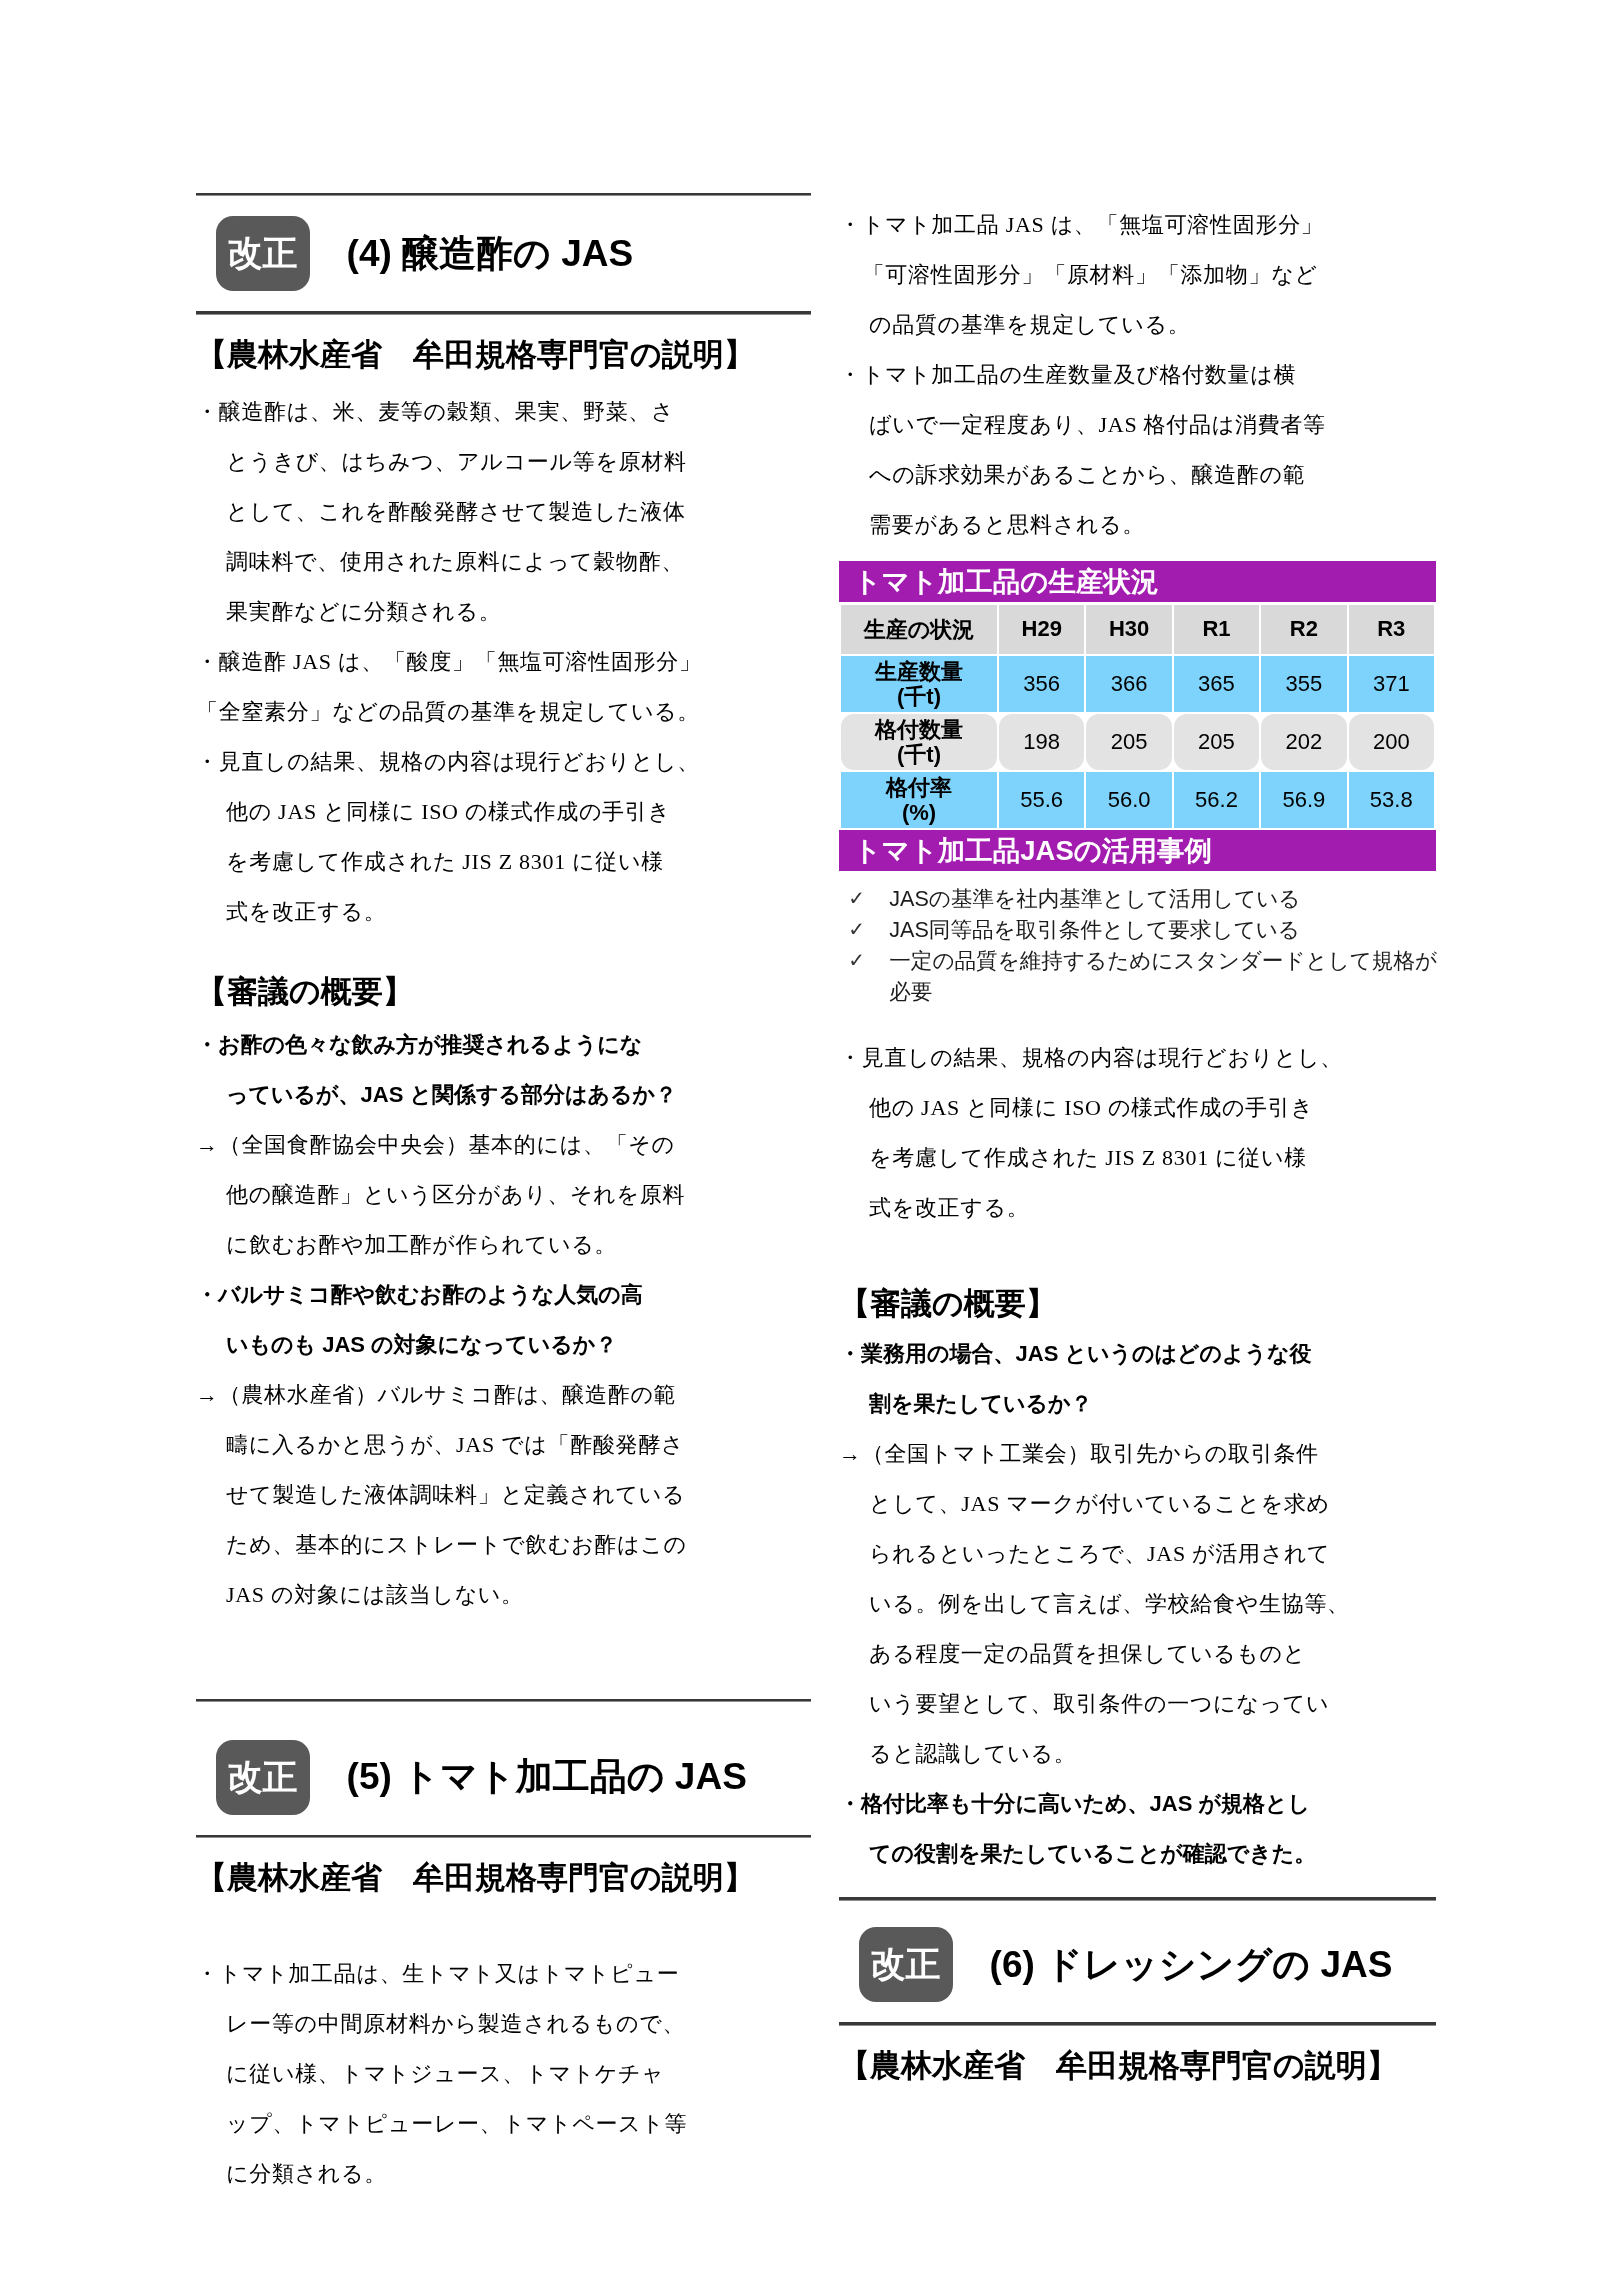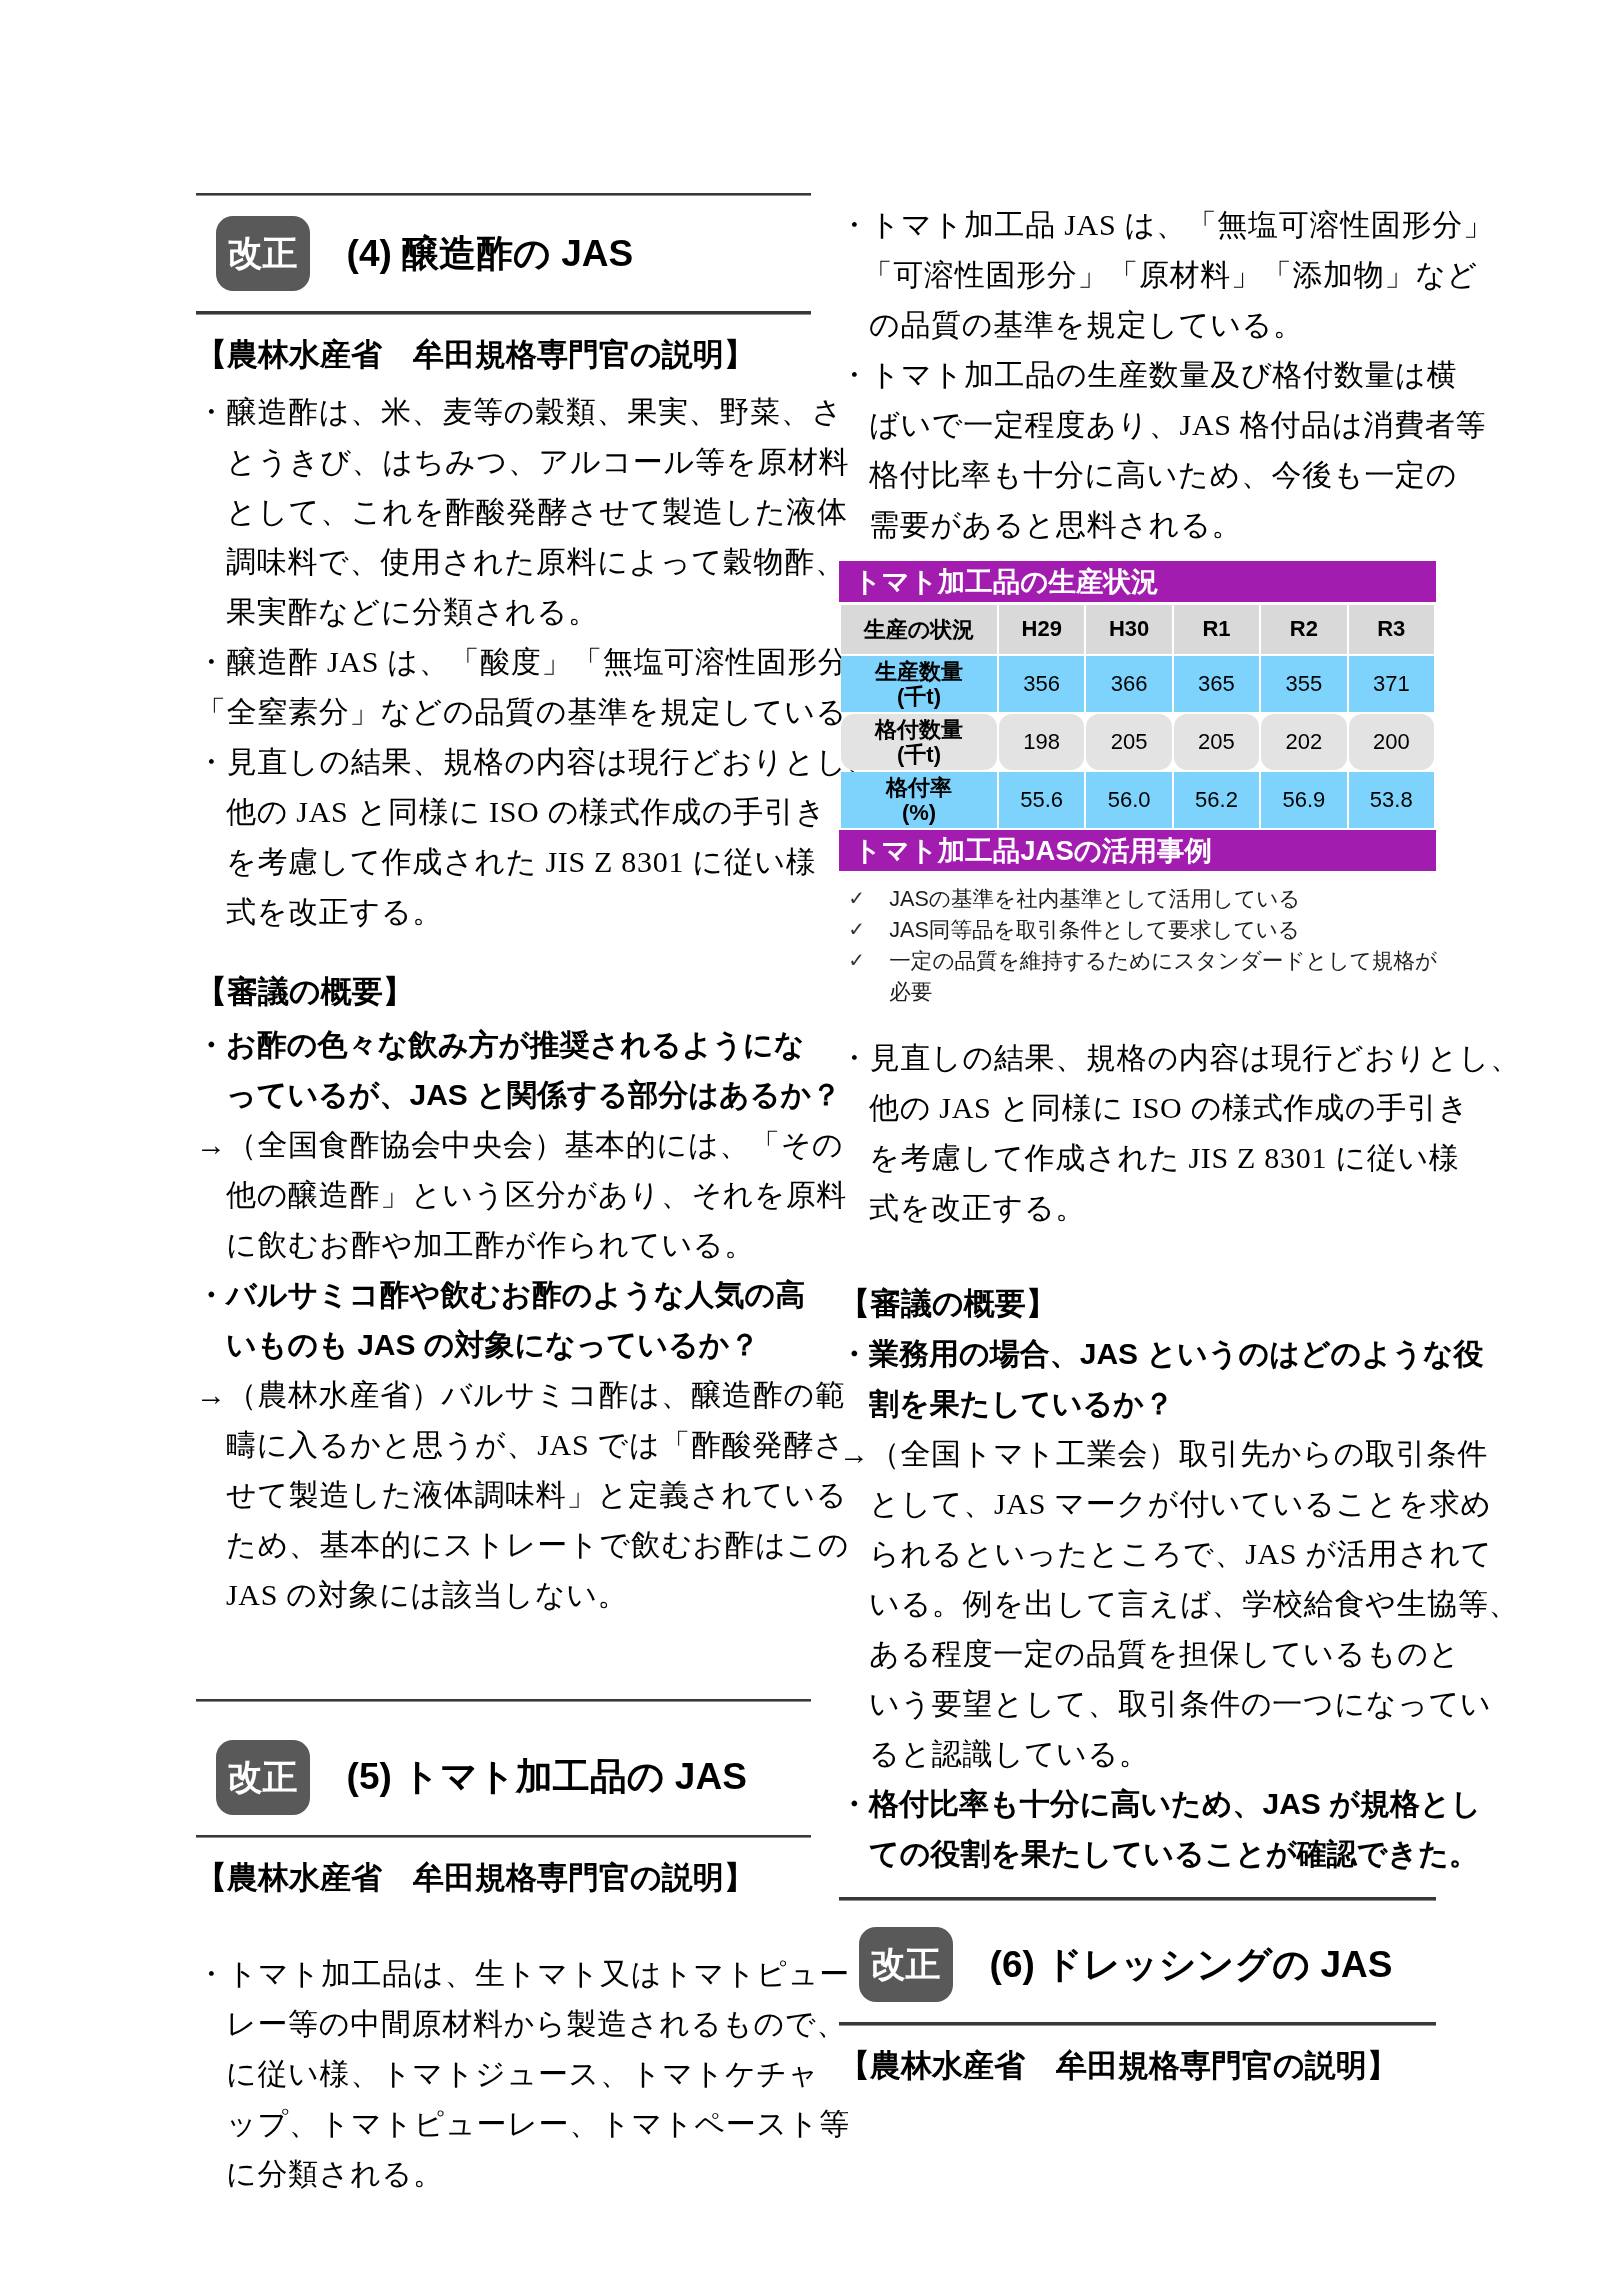--- a/index.html
+++ b/index.html
@@ -32,21 +32,21 @@
   }
   .sec-title { font-weight:bold; font-size:37px; font-family:"Liberation Sans","DejaVu Sans",sans-serif; }
 
   .desc-head { margin:21px 0 0 0; font-weight:bold; font-size:31px; line-height:38px;
                font-family:"Liberation Sans","DejaVu Sans",sans-serif; }
   .desc-head.dh5 { margin-top:21px; }
   .council-head { margin:36px 0 0 0; font-weight:bold; font-size:31px; line-height:38px;
                font-family:"Liberation Sans","DejaVu Sans",sans-serif; }
   .col-right .council-head { margin-top:52px; }
 
-  .para { font-size:30px; line-height:50px; letter-spacing:0.7px; }
+  .para { font-size:22px; line-height:50px; letter-spacing:0.7px; }
   .para.pfirst { margin-top:13px; }
   .para.p5blk { margin-top:52px; }
   .col-right .para.pfirst { margin-top:200px; }
   .para.qa { margin-top:9.2px; }
   .col-right .para.qa { margin-top:6.5px; }
   .para.p3r { margin-top:26px; }
   .line { white-space:nowrap; }
   .i1  { padding-left:30px; }
   .i08 { padding-left:23.6px; }
   .q { font-family:"Liberation Sans","DejaVu Sans",sans-serif; font-weight:600; letter-spacing:0; }
@@ -143,21 +143,21 @@
   </div>
 
   <div class="col col-right">
 
     <div class="para pfirst serif">
       <div class="line">・トマト加工品 JAS は、「無塩可溶性固形分」</div>
       <div class="line i08">「可溶性固形分」「原材料」「添加物」など</div>
       <div class="line i1">の品質の基準を規定している。</div>
       <div class="line">・トマト加工品の生産数量及び格付数量は横</div>
       <div class="line i1">ばいで一定程度あり、JAS 格付品は消費者等</div>
-      <div class="line i1">格付比率も十分に高いため、今後も一定の</div>
+      <div class="line i1">への訴求効果があることから、醸造酢の範</div>
       <div class="line i1">需要があると思料される。</div>
     </div>
 
     <div class="tbl-wrap">
       <div class="tbl-bar">トマト加工品の生産状況</div>
 
       <table class="jas">
         <tbody>
           <tr class="thead">
             <td class="lbl">生産の状況</td>

